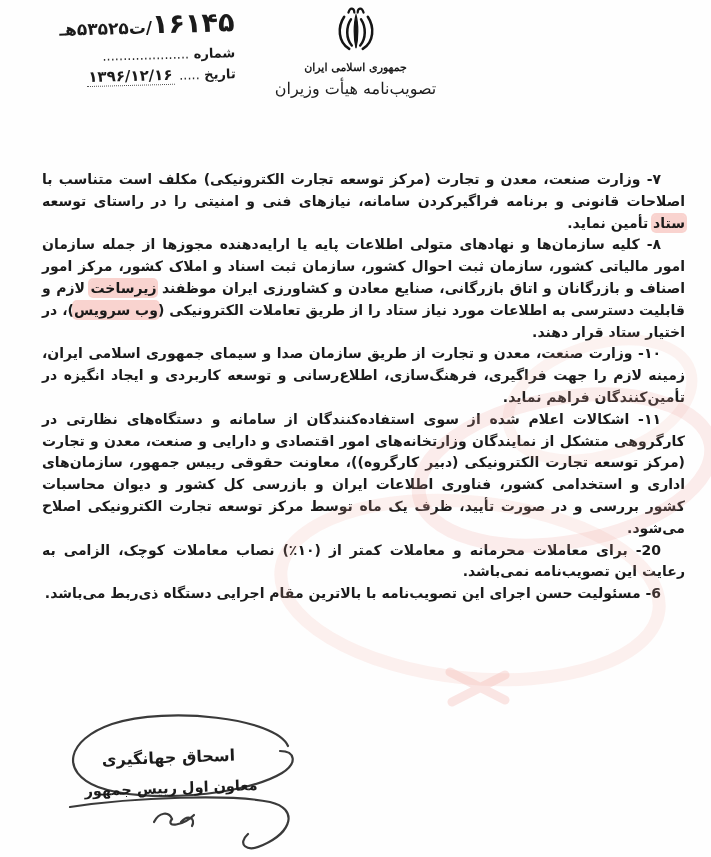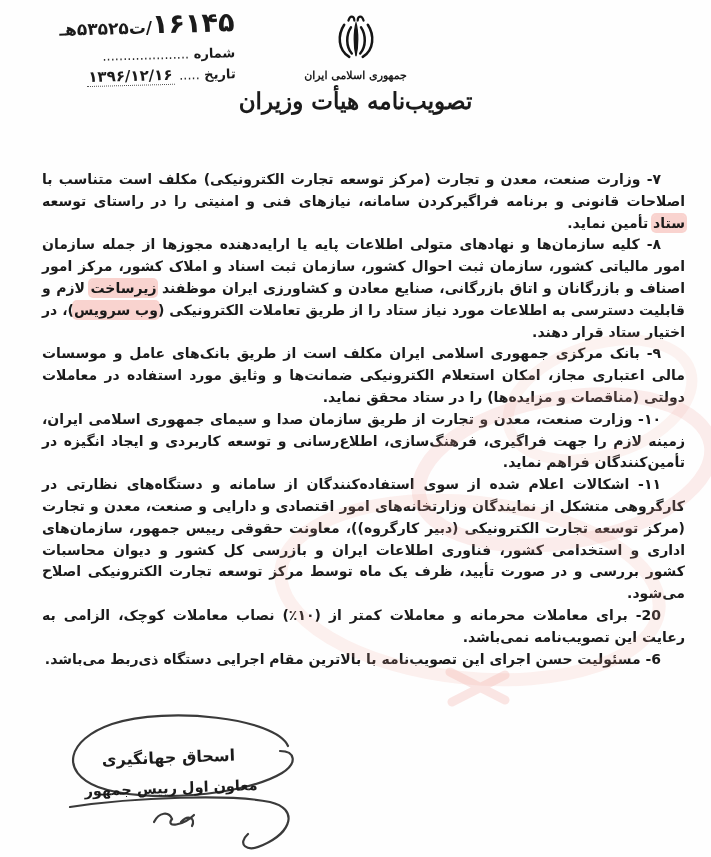--- a/index.html
+++ b/index.html
@@ -13,25 +13,25 @@
     position:absolute;top:10px;left:20px;width:215px;
     direction:rtl;text-align:right;transform:rotate(-1.5deg);
   }
   .ref-no{font-weight:bold;line-height:30px;white-space:nowrap;}
   .no-main{font-size:27px;letter-spacing:2px;}
   .no-suffix{font-size:17px;}
   .ref-line{font-size:13px;font-weight:bold;margin-top:4px;white-space:nowrap;}
   .dots{letter-spacing:1px;color:#2a2a2a;font-weight:normal;}
   .date-val{font-size:15px;font-weight:bold;border-bottom:1px dotted #555;padding:0 2px;}
   
-  .header{position:absolute;top:12px;left:0;right:0;text-align:center;}
+  .header{position:absolute;top:4px;left:0;right:0;text-align:center;}
   .emblem{display:block;margin:0 auto;}
   .country{font-size:11px;font-weight:bold;font-family:"DejaVu Serif",serif;margin-top:1px;}
   .office{font-size:36px;font-weight:bold;font-family:"DejaVu Serif",serif;line-height:44px;margin-top:2px;}
-  .doctype{font-size:23px;font-weight:bold;font-family:"DejaVu Serif",serif;margin-top:5px;}
+  .doctype{font-size:16px;font-weight:normal;font-family:"DejaVu Serif",serif;margin-top:5px;}
   
   .body-text{position:absolute;top:169px;right:26px;left:42px;}
   .para{
     margin:0;font-size:14px;font-weight:bold;line-height:21.8px;
     text-align:justify;text-indent:24px;
   }
   .hl{background:rgba(243,160,150,.45);border-radius:3px;box-shadow:0 0 0 2px rgba(243,160,150,.45);}
   
   .sig{position:absolute;top:710px;left:36px;width:300px;height:147px;}
   .sig svg{position:absolute;inset:0;}
@@ -72,21 +72,20 @@
         <path d="M46,14 C54,26 53.5,44 40,52" stroke-width="3"></path>
       </g>
     </svg>
     <div class="country">جمهوری اسلامی ایران</div>
     <div class="doctype">تصویب‌نامه هیأت وزیران</div>
   </div>
 
   <div class="body-text">
       <p class="para"><span>۷- وزارت صنعت، معدن و تجارت (مرکز توسعه تجارت الکترونیکی) مکلف است متناسب با اصلاحات قانونی و برنامه فراگیرکردن سامانه، نیازهای فنی و امنیتی را در راستای توسعه </span><span class="hl">ستاد</span><span> تأمین نماید.</span></p>
       <p class="para"><span>۸- کلیه سازمان‌ها و نهادهای متولی اطلاعات پایه یا ارایه‌دهنده مجوزها از جمله سازمان امور مالیاتی کشور، سازمان ثبت احوال کشور، سازمان ثبت اسناد و املاک کشور، مرکز امور اصناف و بازرگانان و اتاق بازرگانی، صنایع معادن و کشاورزی ایران موظفند </span><span class="hl">زیرساخت</span><span> لازم و قابلیت دسترسی به اطلاعات مورد نیاز ستاد را از طریق تعاملات الکترونیکی (</span><span class="hl">وب سرویس</span><span>)، در اختیار ستاد قرار دهند.</span></p>
-      <p class="para"><span>۹- بانک مرکزی جمهوری اسلامی ایران مکلف است از طریق بانک‌های عامل و موسسات مالی اعتباری مجاز، امکان استعلام الکترونیکی ضمانت‌ها و وثایق مورد استفاده در معاملات دولتی (مناقصات و مزایده‌ها) را در ستاد محقق نماید.</span></p>
       <p class="para"><span>۱۰- وزارت صنعت، معدن و تجارت از طریق سازمان صدا و سیمای جمهوری اسلامی ایران، زمینه لازم را جهت فراگیری، فرهنگ‌سازی، اطلاع‌رسانی و توسعه کاربردی و ایجاد انگیزه در تأمین‌کنندگان فراهم نماید.</span></p>
       <p class="para"><span>۱۱- اشکالات اعلام شده از سوی استفاده‌کنندگان از سامانه و دستگاه‌های نظارتی در کارگروهی متشکل از نمایندگان وزارتخانه‌های امور اقتصادی و دارایی و صنعت، معدن و تجارت (مرکز توسعه تجارت الکترونیکی (دبیر کارگروه))، معاونت حقوقی رییس جمهور، سازمان‌های اداری و استخدامی کشور، فناوری اطلاعات ایران و بازرسی کل کشور و دیوان محاسبات کشور بررسی و در صورت تأیید، ظرف یک ماه توسط مرکز توسعه تجارت الکترونیکی اصلاح می‌شود.</span></p>
       <p class="para"><span>20- برای معاملات محرمانه و معاملات کمتر از (۱۰٪) نصاب معاملات کوچک، الزامی به رعایت این تصویب‌نامه نمی‌باشد.</span></p>
       <p class="para"><span>6- مسئولیت حسن اجرای این تصویب‌نامه با بالاترین مقام اجرایی دستگاه ذی‌ربط می‌باشد.</span></p>
     </div>
 
   <div class="sig">
     <svg width="300" height="147" viewBox="0 0 300 147" aria-hidden="true">
       <g stroke="#3a3a3a" stroke-width="2.2" fill="none" stroke-linecap="round">
         <path d="M252,36 C240,8 132,-4 76,14 C30,30 24,62 62,77 C108,94 208,86 246,63 C262,53 259,41 244,41"></path>

